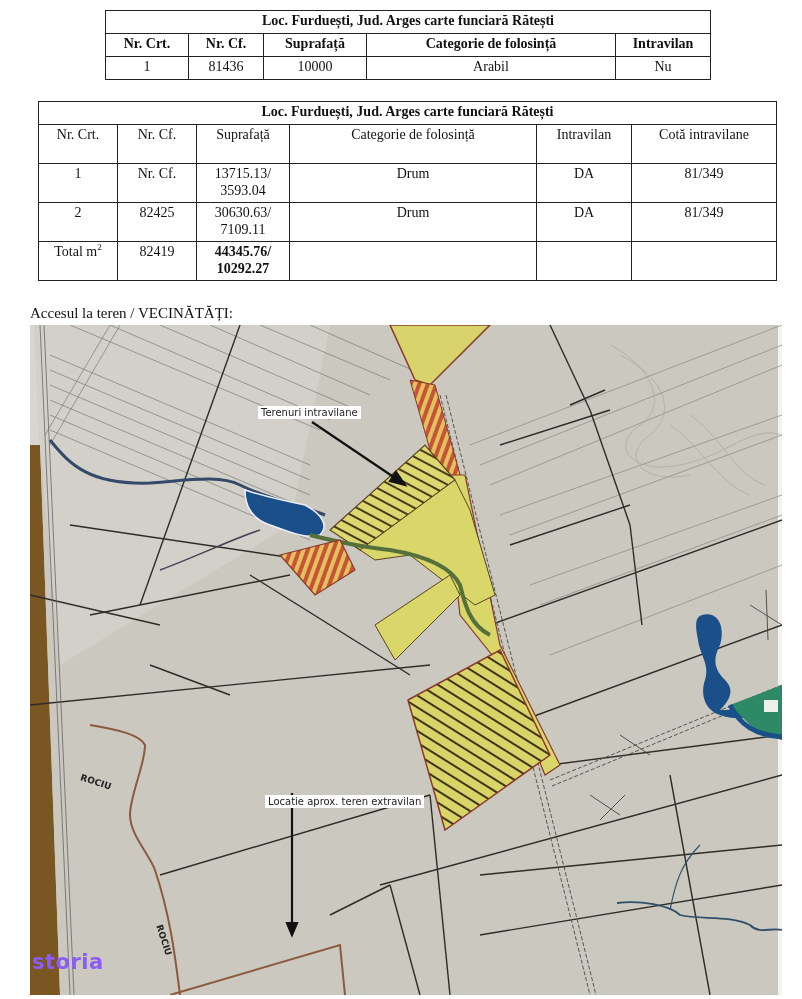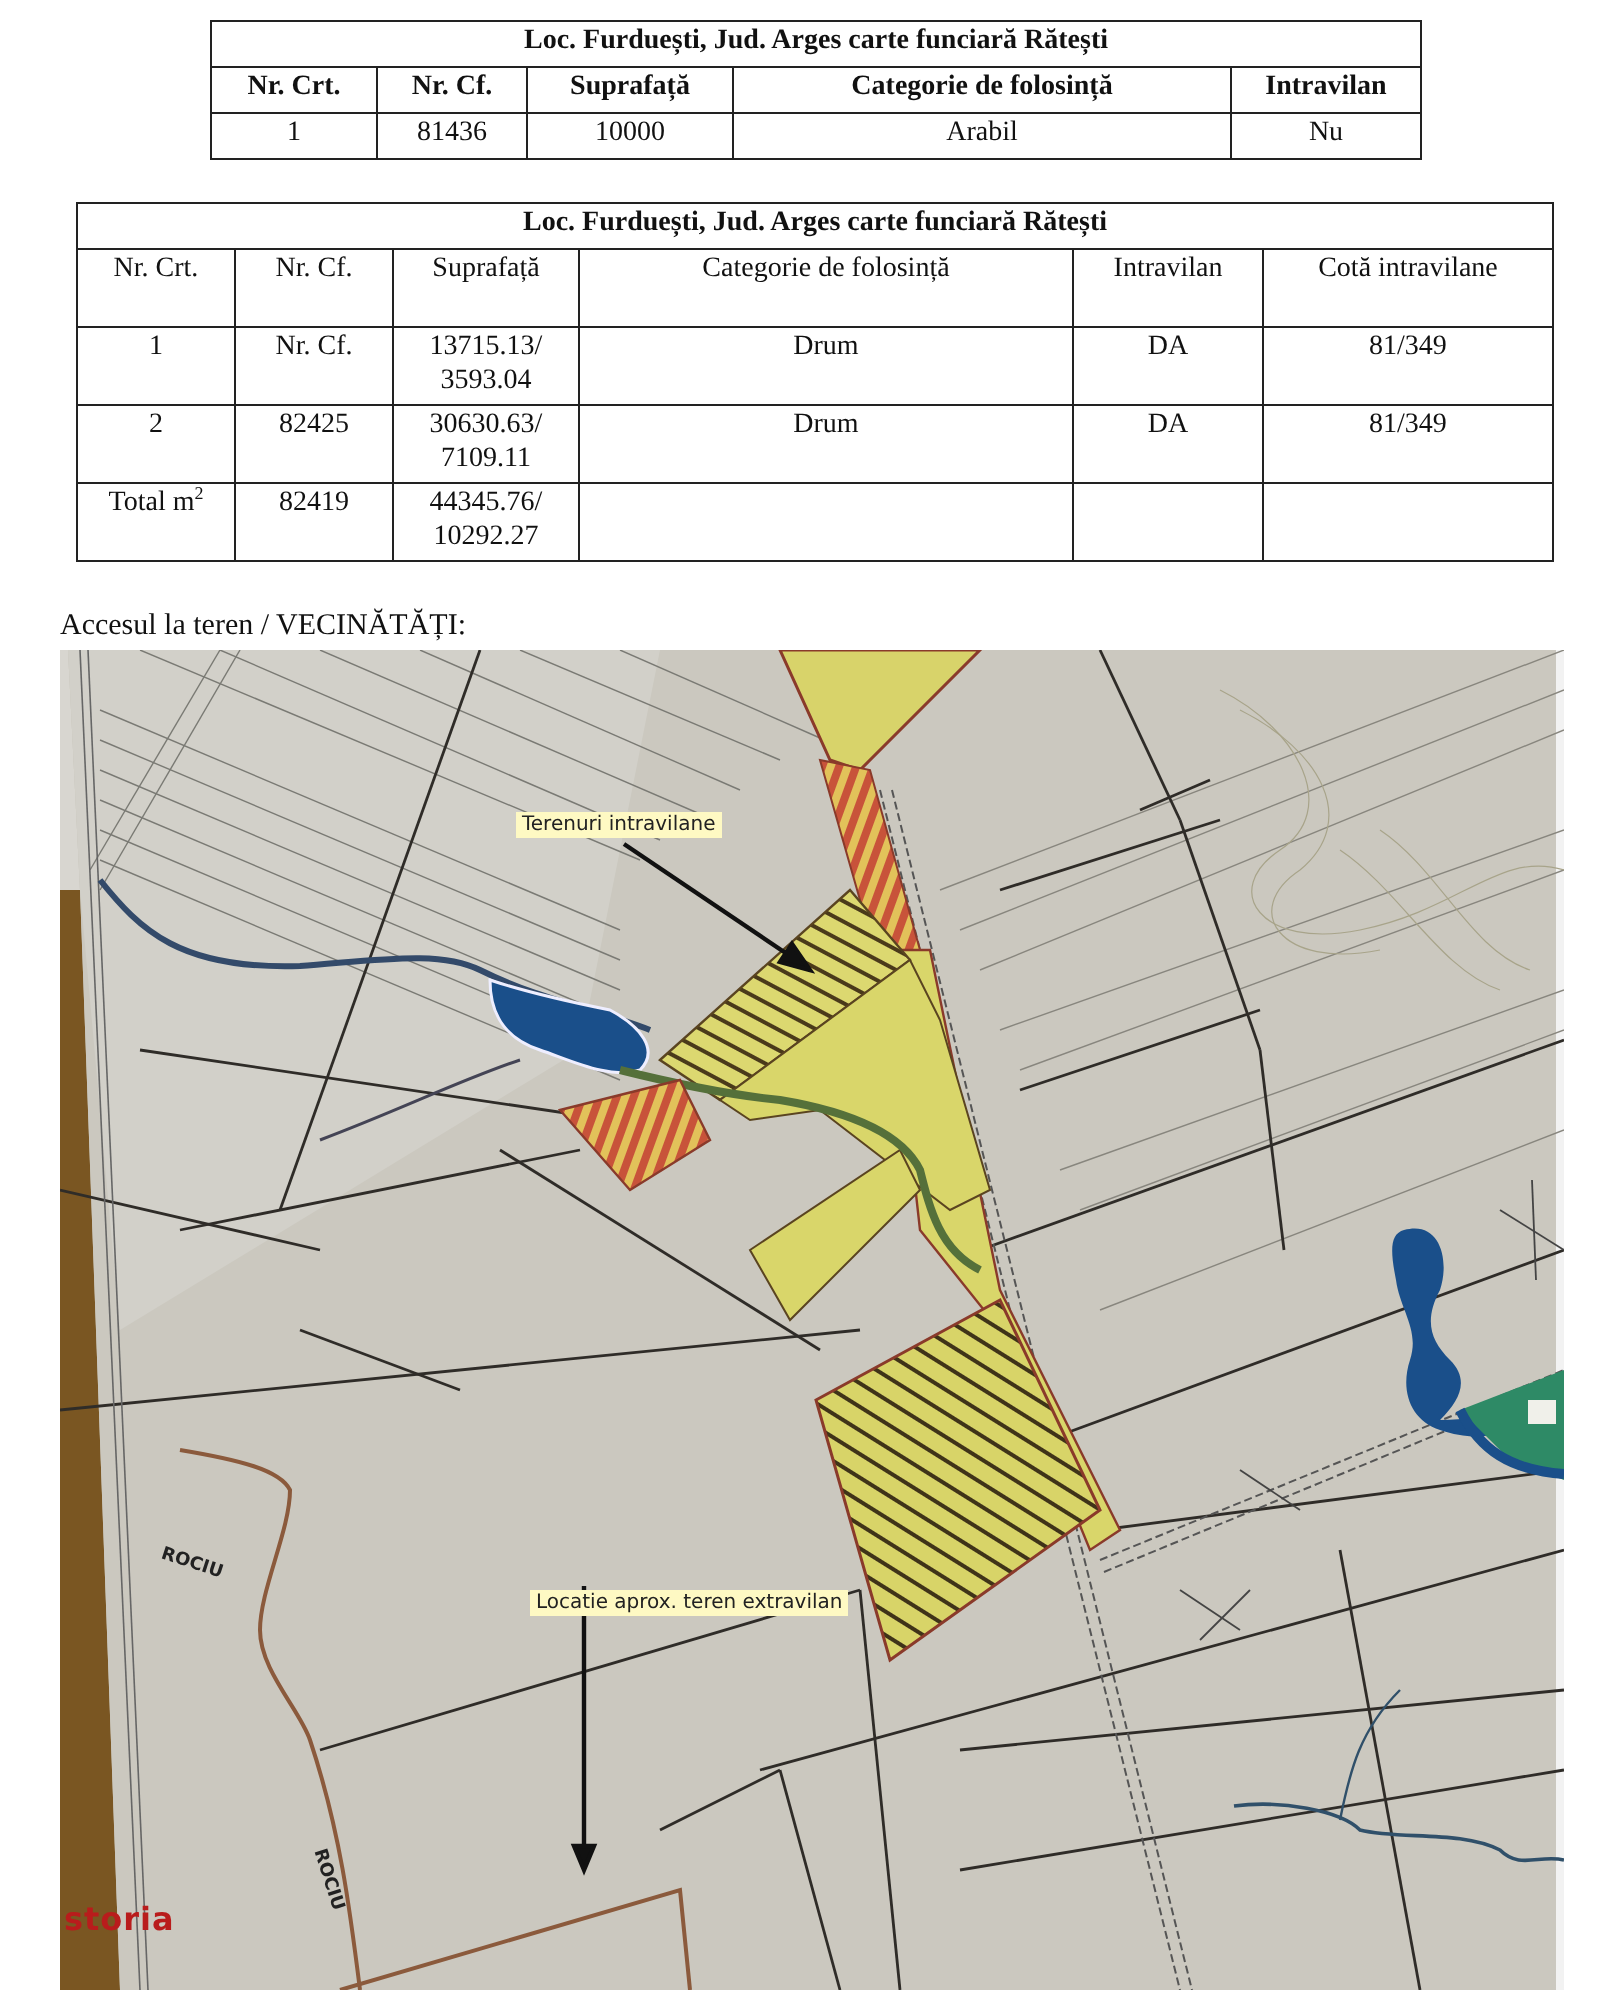--- a/index.html
+++ b/index.html
@@ -9,28 +9,28 @@
   table.cf th { font-weight: bold; }
   #t1 { left: 105px; top: 10px; width: 606px; }
   #t1 th.title { font-weight: bold; height: 20px; }
   #t1 th { height: 20px; }
   #t1 td { height: 20px; }
   #t2 { left: 38px; top: 101px; width: 739px; font-weight: normal; }
   #t2 th { font-weight: normal; }
   #t2 th.title { font-weight: bold; height: 20px; }
   #t2 .hdr th { height: 36px; }
   #t2 td { height: 36px; }
-  #t2 .bold { font-weight: normal; }
+  #t2 .bold { font-weight: bold; }
   sup { font-size: 9px; line-height: 0; }
   .access-label { position: absolute; left: 30px; top: 305px; font-family: "Liberation Serif", serif; font-weight: normal; font-size: 15px; }
   .map { position: absolute; left: 30px; top: 325px; width: 752px; height: 670px; overflow: hidden; background: #c9c6bd; }
   .map svg { position: absolute; left: 0; top: 0; }
-  .callout { position: absolute; background: #fef9c3; color: #222; font-family: "DejaVu Sans", sans-serif; font-size: 10px; padding: 1px 3px; white-space: nowrap; }
+  .callout { position: absolute; background: #ffffff; color: #222; font-family: "DejaVu Sans", sans-serif; font-size: 10px; padding: 1px 3px; white-space: nowrap; }
   .road-label { position: absolute; font-family: "DejaVu Sans", sans-serif; font-size: 9px; color: #222; font-weight: bold; }
-  .watermark { position: absolute; left: 32px; top: 950px; color: #b91c1c; font-family: "DejaVu Sans", sans-serif; font-weight: bold; font-size: 16px; letter-spacing: 0.5px; }
+  .watermark { position: absolute; left: 32px; top: 950px; color: #8b5cf6; font-family: "DejaVu Sans", sans-serif; font-weight: bold; font-size: 21px; letter-spacing: 0.5px; }
 </style>
 </head>
 <body>
 
 <table class="cf" id="t1">
   <tbody>
       <tr>
     <th class="title" colspan="5">Loc. Furduești, Jud. Arges carte funciară Rătești</th>
   </tr>
   <tr>

